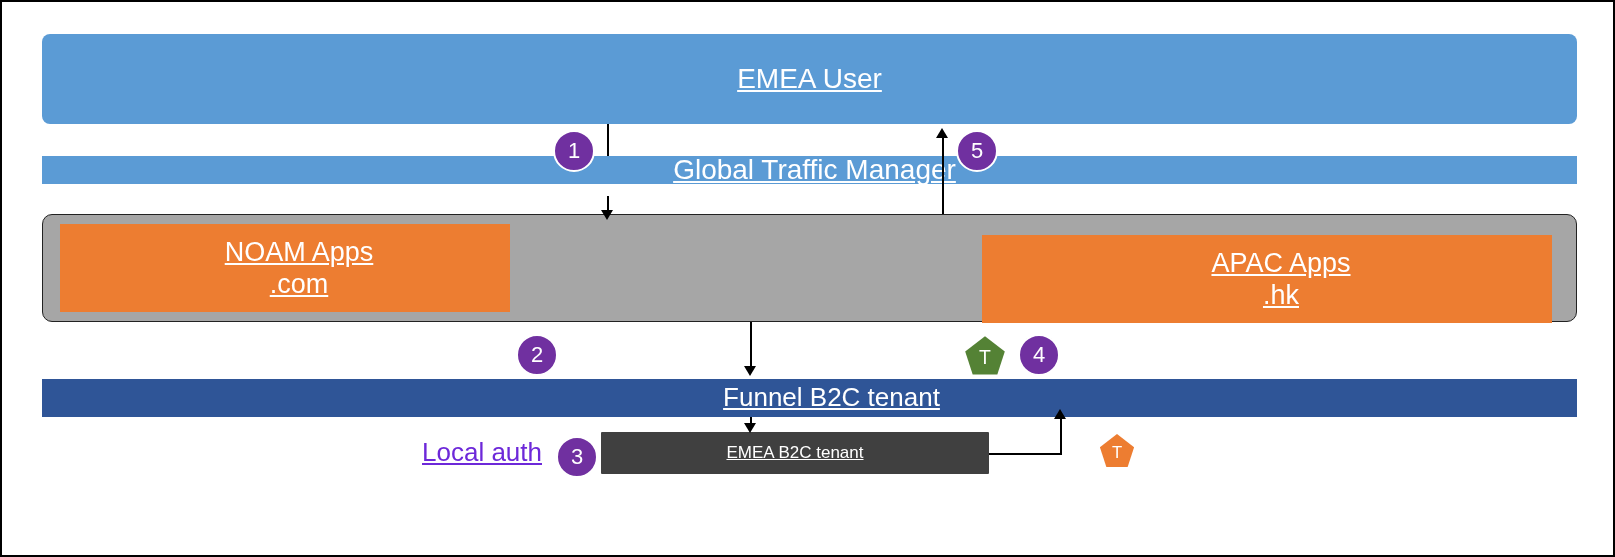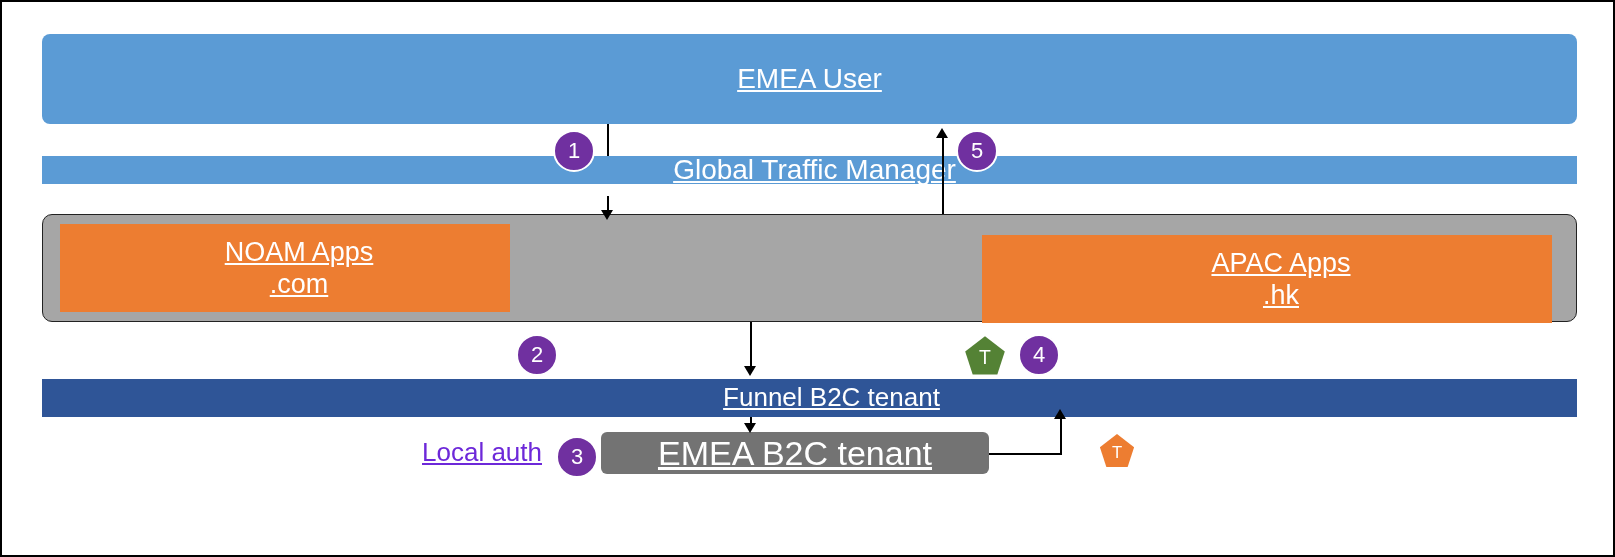--- a/index.html
+++ b/index.html
@@ -43,23 +43,23 @@
     font-size: 27px;
     white-space: pre;
     padding-left: 28px;
   }
   .funnel {
     background: #2F5597;
     font-size: 26px;
     padding-left: 44px;
   }
   .emea-b2c {
-    background: #737373;
-    font-size: 34px;
-    border-radius: 6px;
+    background: #404040;
+    font-size: 17px;
+    border-radius: 1px;
   }
   .local-auth {
     color: #6d28d9;
     font-size: 26px;
     justify-content: flex-end;
     padding-right: 10px;
   }
   .step {
     position: absolute;
     width: 42px;

